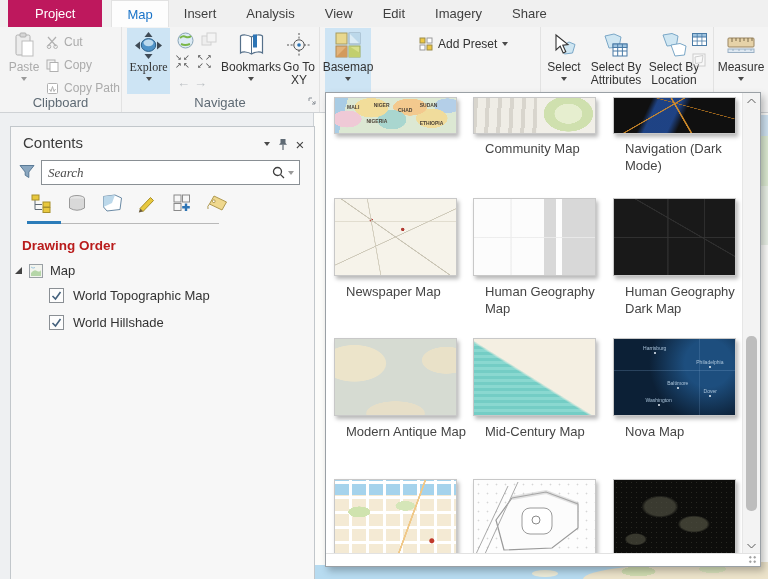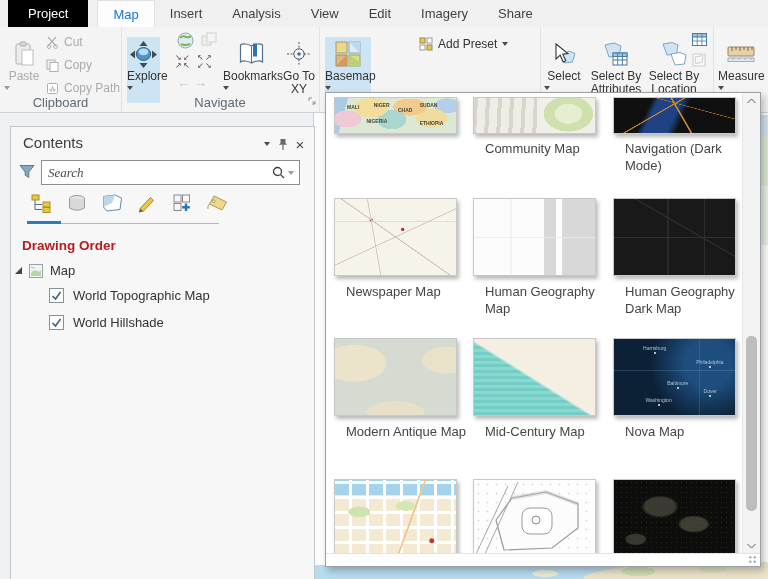--- a/index.html
+++ b/index.html
@@ -1,27 +1,27 @@
 <!DOCTYPE html>
 <html><head>
 <meta charset="utf-8">
 <style>
   html,body{margin:0;padding:0;background:#d7d9db;}
   .app{position:relative;width:768px;height:579px;background:#eef0f2;overflow:hidden;
        font-family:"Liberation Sans",sans-serif;color:#3a3a3a;-webkit-font-smoothing:antialiased;}
   
   .tabbar{position:absolute;top:0;left:0;right:0;height:27px;background:#f0f0f0;display:flex;align-items:stretch;padding-left:8px;border-bottom:1px solid #e3e3e3;}
   .tab{display:flex;align-items:center;padding:0 15px;font-size:13px;color:#3f3f3f;cursor:default;}
-  .tab.accent{background:#000000;color:#fff;padding:0 20px;}
+  .tab.accent{background:#be185d;color:#fff;padding:0 27px;}
   .tab.active{background:#fdfdfd;color:#1973c8;margin-left:9px;border:1px solid #e2e2e2;border-bottom:none;}
   
   .ribbon{position:absolute;top:27px;left:0;right:0;height:85px;background:#f4f4f4;border-bottom:1px solid #cfd2d5;z-index:3;}
   .rg{position:absolute;top:0;bottom:0;border-right:1px solid #e2e2e2;}
   .glab{position:absolute;bottom:2px;left:0;right:0;text-align:center;font-size:13px;color:#5e6a74;}
-  .bb{position:absolute;top:10px;height:66px;display:flex;flex-direction:column;font-size:12px;line-height:13px;text-align:center;color:#333;}
+  .bb{position:absolute;top:1px;height:66px;display:flex;flex-direction:column;align-items:center;font-size:12px;line-height:13px;text-align:center;color:#333;}
   .bb .ic{height:30px;display:flex;align-items:center;justify-content:center;margin:2px 0 1px;}
   .bb.hl{background:#cde4f4;}
   .caret{width:0;height:0;border-left:3.5px solid transparent;border-right:3.5px solid transparent;border-top:4px solid #4a4a4a;display:inline-block;}
   .caret.gray{border-top-color:#9a9a9a;}
   .bb .caret{margin-top:3px;}
   .sr{position:absolute;left:46px;display:flex;align-items:center;gap:5px;font-size:12px;color:#ababab;height:18px;white-space:nowrap;}
   .lr{position:absolute;left:100px;display:flex;align-items:center;gap:5px;font-size:12px;color:#333;height:18px;white-space:nowrap;}
   .zgrid{display:grid;grid-template-columns:8px 8px;font-size:8px;line-height:8px;color:#4c4c4c;}
   .grayarrows{font-size:13px;color:#bcc0c4;letter-spacing:4px;}
   .launcher{position:absolute;right:3px;bottom:3px;}
@@ -179,21 +179,21 @@
         <svg width="13" height="13">
             <rect x="1.5" y="1.5" width="10" height="10" rx="1" fill="#fff" stroke="#b0b0b0"></rect>
             <path d="M3.5 7 l1.5 2.5 1.5-5 1.5 5 1.5-2.5" stroke="#b0b0b0" fill="none"></path>
           </svg>
         <span>Copy Path</span>
       </div>
       <div class="glab">Clipboard</div>
     </div>
 
     <div class="rg" style="left:121px;width:198px;">
-      <div class="bb hl" style="left:6px;width:33px;">
+      <div class="bb hl" style="left:6px;width:43px;font-family:Liberation Serif, serif;">
         <span class="ic">
           <svg width="27" height="27">
             <path d="M13.5 0 l4 5 h-8 z" fill="#3f4a55"></path>
               <path d="M13.5 27 l4 -5 h-8 z" fill="#3f4a55"></path>
             <path d="M0 13.5 l5 -4 v8 z" fill="#3f4a55"></path>
               <path d="M27 13.5 l-5 -4 v8 z" fill="#3f4a55"></path>
             <ellipse cx="13.5" cy="13" rx="7.2" ry="6.4" fill="#4f93c8" stroke="#2e5f86"></ellipse>
             <ellipse cx="13.5" cy="10.8" rx="5" ry="3.4" fill="#cfe6f4" opacity=".85"></ellipse>
           </svg>
         </span>

